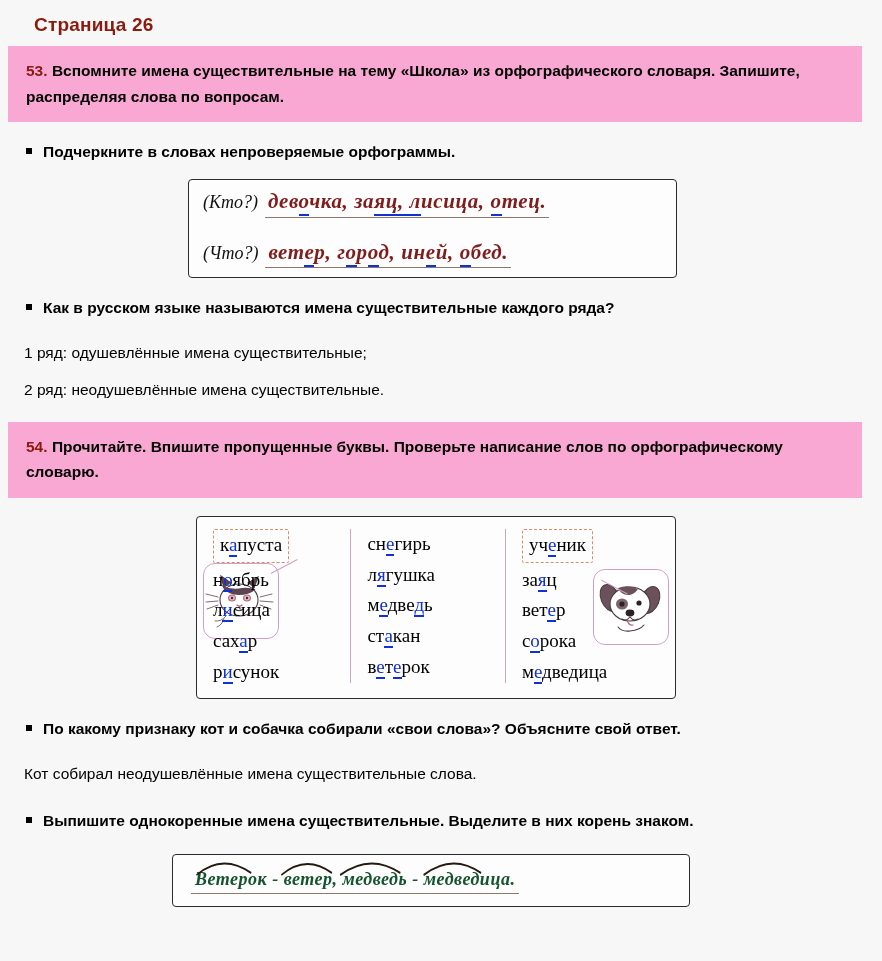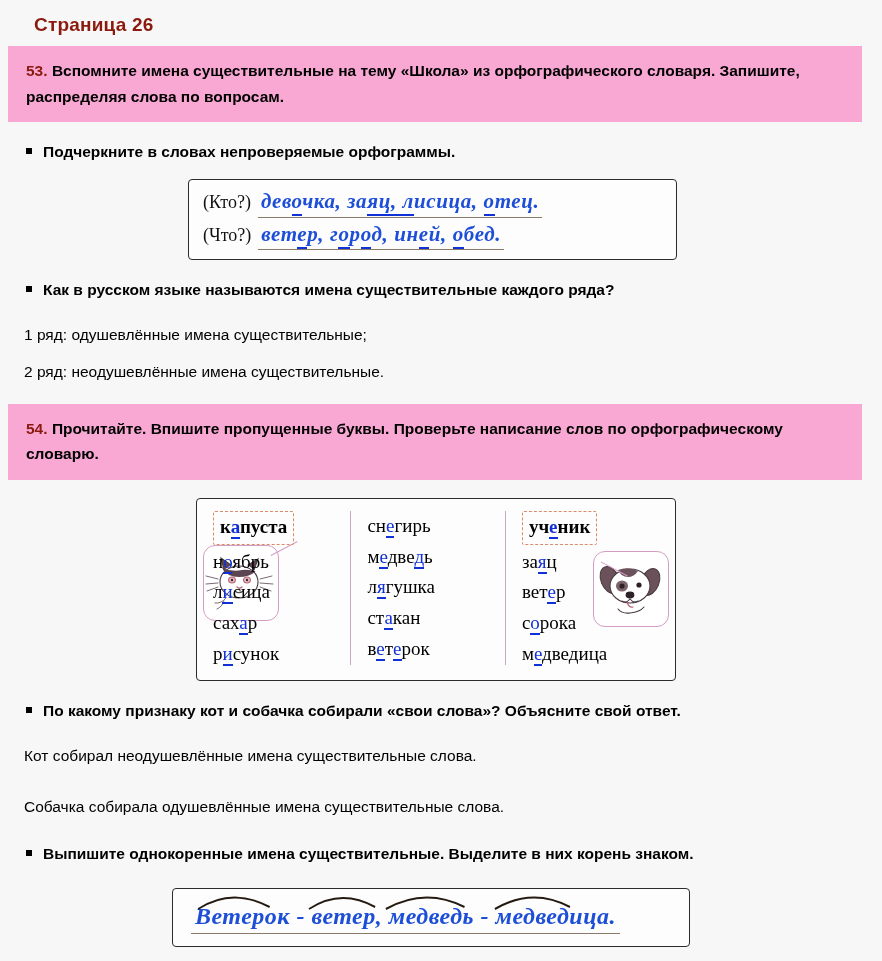--- a/index.html
+++ b/index.html
@@ -71,34 +71,35 @@
   .hw-box-1 {
     width: 489px;
     margin: 16px 0 0 188px;
     padding: 8px 14px 9px 14px;
   }
   .hw-row {
     display: flex;
     align-items: baseline;
     white-space: nowrap;
   }
-  .hw-row + .hw-row { margin-top: 3px; }
+  .hw-row + .hw-row { margin-top: 21px; }
   .q-label {
     font-family: "Liberation Serif", serif;
     font-size: 18px;
     color: #111;
     flex: none;
     padding-right: 7px;
+    font-style: italic;
   }
   .hw-ans {
     font-family: "Liberation Serif", serif;
     font-style: italic;
     font-weight: bold;
     font-size: 21px;
-    color: #1d4ed8;
+    color: #7f1d1d;
     letter-spacing: .6px;
     position: relative;
     border-bottom: 1px solid #8a7a6a;
     padding: 0 3px 2px 3px;
     line-height: 1.25;
   }
   .hw-ans u {
     text-decoration: none;
     border-bottom: 2.5px solid #1030d8;
     padding-bottom: 1px;
@@ -136,21 +137,20 @@
   .wt-word .f {
     color: #1030d8;
     border-bottom: 2px solid #1030d8;
   }
   .wt-word.boxed {
     display: inline-block;
     border: 1.4px dashed #d98b6a;
     padding: 0px 6px 1px 6px;
     margin-bottom: 2px;
     border-radius: 2px;
-    font-weight: bold;
   }
   .wt-col.c1 .wt-word, .wt-col.c2 .wt-word { }
   .animal-box {
     position: absolute;
     width: 74px;
     height: 74px;
     border: 1.5px solid #d49ec4;
     border-radius: 12px;
     background: #fff;
     overflow: hidden;
@@ -170,22 +170,22 @@
   .hw-box-2 {
     width: 518px;
     margin: 22px 0 0 172px;
     padding: 14px 18px 12px 18px;
     position: relative;
   }
   .hw-line2 {
     font-family: "Liberation Serif", serif;
     font-style: italic;
     font-weight: bold;
-    font-size: 24px;
-    color: #1d4ed8;
+    font-size: 18px;
+    color: #14532d;
     letter-spacing: .5px;
     border-bottom: 1px solid #8a7a6a;
     padding: 0 4px 3px 4px;
     white-space: nowrap;
     position: relative;
     display: inline-block;
   }
   .root-arcs {
     position: absolute;
     left: 0; top: -14px;
@@ -275,36 +275,35 @@
           <path d="M24 57 q4 5 12 4 q10 -1 14 -6" stroke="#4a3b44"></path>
         </g>
       </svg>
     </div>
     <div class="connector conn-dog"></div>
 
     <div class="wt-inner">
       <div class="wt-col c1"><div class="wt-word boxed"><span>к</span><span class="f">а</span><span>пуста</span></div><div class="wt-word"><span>н</span><span class="f">о</span><span>ябрь</span></div><div class="wt-word"><span>л</span><span class="f">и</span><span>сица</span></div><div class="wt-word"><span>сах</span><span class="f">а</span><span>р</span></div><div class="wt-word"><span>р</span><span class="f">и</span><span>сунок</span></div></div>
       <div class="wt-col c2">
           <div class="wt-word"><span>сн</span><span class="f">е</span><span>гирь</span></div>
+          <div class="wt-word"><span>л</span><span class="f">я</span><span>гушка</span></div>
           <div class="wt-word"><span>м</span><span class="f">е</span><span>две</span><span class="f">д</span><span>ь</span></div>
-          <div class="wt-word"><span>л</span><span class="f">я</span><span>гушка</span></div>
           <div class="wt-word"><span>ст</span><span class="f">а</span><span>кан</span></div>
           <div class="wt-word"><span>в</span><span class="f">е</span><span>т</span><span class="f">е</span><span>рок</span></div>
         </div>
       <div class="wt-col c3"><div class="wt-word boxed"><span>уч</span><span class="f">е</span><span>ник</span></div><div class="wt-word"><span>за</span><span class="f">я</span><span>ц</span></div><div class="wt-word"><span>вет</span><span class="f">е</span><span>р</span></div><div class="wt-word"><span>с</span><span class="f">о</span><span>рока</span></div><div class="wt-word"><span>м</span><span class="f">е</span><span>дведица</span></div></div>
     </div>
   </div>
 
   <div class="bullet-line">
     <span class="bullet-sq"></span>
     <span>По какому признаку кот и собачка собирали «свои слова»? Объясните свой ответ.</span>
   </div>
 
   <div class="plain-line sp">Кот собирал неодушевлённые имена существительные слова.</div>
-  <div class="plain-line" style="margin-top:28px;">Собачка собирала одушевлённые имена существительные слова.</div>
 
   <div class="bullet-line" style="margin-top:24px;text-align:center;">
     <span class="bullet-sq"></span>
     <span>Выпишите однокоренные имена существительные. Выделите в них корень знаком.</span>
   </div>
 
   <div class="hw-box hw-box-2">
     <span class="hw-line2"><svg class="root-arcs" viewBox="0 0 480 22" preserveAspectRatio="none" aria-hidden="true">
         <path d="M8 20 Q46 -2 88 18" fill="none" stroke="#241a10" stroke-width="2"></path>
         <path d="M132 20 Q168 -1 206 18" fill="none" stroke="#241a10" stroke-width="2"></path>

